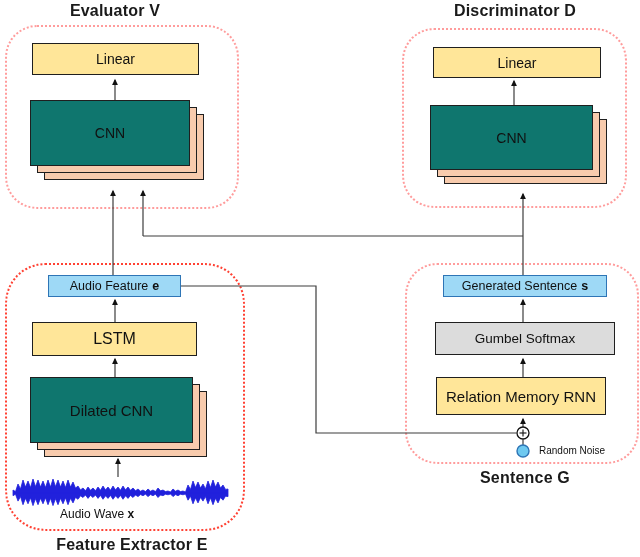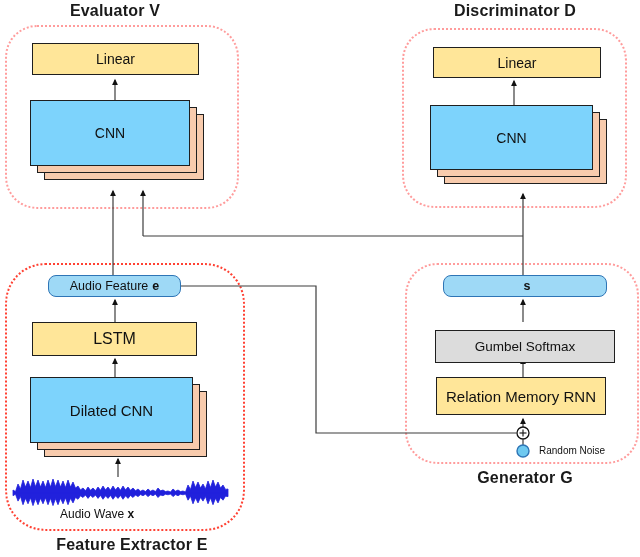--- a/index.html
+++ b/index.html
@@ -6,23 +6,23 @@
   #canvas{
     position:relative;width:640px;height:557px;background:#ffffff;
     font-family:"Liberation Sans","DejaVu Sans",sans-serif;overflow:hidden;
   }
   .module{position:absolute;border:2px dotted #FF9C9C;border-radius:32px;background:transparent;}
   .module.bright{border-color:#FF4133;border-radius:40px;}
   .module-title{position:absolute;font-size:16px;font-weight:600;color:#1a1a1a;text-align:center;letter-spacing:.2px;}
   .box{position:absolute;border:1.4px solid #1f1f1f;display:flex;align-items:center;justify-content:center;
        color:#111;box-sizing:border-box;text-align:center;}
   .yellow{background:#FFE699;}
-  .peach{background:#7dd3fc;}
+  .peach{background:#0f766e;}
   .gray{background:#DCDCDC;}
-  .blue{background:#9ED9F6;border:1.6px solid #2E75B6;border-radius:8px;font-size:12.5px;}
+  .blue{background:#9ED9F6;border:1.6px solid #2E75B6;border-radius:0;font-size:12.5px;}
   .blue b{margin-left:4px;}
   .stackback{position:absolute;background:#F8CBAD;border:1.4px solid #1f1f1f;box-sizing:border-box;}
   .fs14{font-size:14px;}
   .fs15{font-size:15px;}
   .fs16{font-size:16px;}
   .fs13{font-size:13.5px;}
   .small-label{position:absolute;font-size:12px;color:#111;text-align:left;}
   .tiny-label{position:absolute;font-size:10px;color:#111;}
   svg.overlay{position:absolute;left:0;top:0;pointer-events:none;}
 </style>
@@ -71,21 +71,21 @@
     <line x1="523" y1="446" x2="523" y2="439" stroke="#3d3d3d" stroke-width="1.2"></line>
     <circle cx="523" cy="451" r="6" fill="#6EC9F0" stroke="#2E75B6" stroke-width="1.4"></circle>
 
     <path id="waveform-path" fill="#2121DC" stroke="#2121DC" stroke-width="0.8" d="M13.0,490.0 L15.5,491.6 L18.0,484.0 L20.5,488.9 L23.0,480.0 L25.5,487.1 L28.0,481.0 L30.5,487.6 L33.0,479.0 L35.5,486.7 L38.0,480.0 L40.5,487.1 L43.0,481.0 L45.5,487.6 L48.0,480.0 L50.5,487.1 L53.0,479.0 L55.5,486.7 L58.0,480.0 L60.5,487.1 L63.0,481.0 L65.5,487.6 L68.0,480.0 L70.5,487.1 L73.0,482.0 L75.5,488.1 L78.0,486.0 L80.5,489.9 L83.0,488.0 L85.5,490.8 L88.0,487.0 L90.5,490.3 L93.0,488.0 L95.5,490.8 L98.0,487.0 L100.5,490.3 L103.0,486.0 L105.5,489.9 L108.0,487.0 L110.5,490.3 L113.0,486.0 L115.5,489.9 L118.0,487.0 L120.5,490.3 L123.0,486.0 L125.5,489.9 L128.0,487.0 L130.5,490.3 L133.0,488.0 L135.5,490.8 L138.0,489.0 L140.5,491.2 L143.0,490.0 L145.5,491.6 L148.0,489.0 L150.5,491.2 L153.0,490.0 L155.5,491.6 L158.0,488.0 L160.5,490.8 L163.0,490.0 L165.5,491.6 L168.0,491.0 L170.5,492.0 L173.0,489.0 L175.5,491.2 L178.0,490.0 L180.5,491.6 L183.0,491.0 L185.5,492.0 L188.0,485.0 L190.5,489.4 L193.0,481.0 L195.5,487.6 L198.0,482.0 L200.5,488.1 L203.0,484.0 L205.5,488.9 L208.0,481.0 L210.5,487.6 L213.0,480.0 L215.5,487.1 L218.0,482.0 L220.5,488.1 L223.0,485.0 L225.5,489.4 L228.0,489.0 L228.0,496.6 L225.5,496.2 L223.0,500.2 L220.5,497.4 L218.0,502.9 L215.5,498.2 L213.0,504.7 L210.5,497.8 L208.0,503.8 L205.5,496.6 L203.0,501.1 L200.5,497.4 L198.0,502.9 L195.5,497.8 L193.0,503.8 L190.5,496.2 L188.0,500.2 L185.5,494.0 L183.0,494.8 L180.5,494.2 L178.0,495.7 L175.5,494.6 L173.0,496.6 L170.5,494.0 L168.0,494.8 L165.5,494.2 L163.0,495.7 L160.5,495.0 L158.0,497.5 L155.5,494.2 L153.0,495.7 L150.5,494.6 L148.0,496.6 L145.5,494.2 L143.0,495.7 L140.5,494.6 L138.0,496.6 L135.5,495.0 L133.0,497.5 L130.5,495.4 L128.0,498.4 L125.5,495.8 L123.0,499.3 L120.5,495.4 L118.0,498.4 L115.5,495.8 L113.0,499.3 L110.5,495.4 L108.0,498.4 L105.5,495.8 L103.0,499.3 L100.5,495.4 L98.0,498.4 L95.5,495.0 L93.0,497.5 L90.5,495.4 L88.0,498.4 L85.5,495.0 L83.0,497.5 L80.5,495.8 L78.0,499.3 L75.5,497.4 L73.0,502.9 L70.5,498.2 L68.0,504.7 L65.5,497.8 L63.0,503.8 L60.5,498.2 L58.0,504.7 L55.5,498.6 L53.0,505.6 L50.5,498.2 L48.0,504.7 L45.5,497.8 L43.0,503.8 L40.5,498.2 L38.0,504.7 L35.5,498.6 L33.0,505.6 L30.5,497.8 L28.0,503.8 L25.5,498.2 L23.0,504.7 L20.5,496.6 L18.0,501.1 L15.5,494.2 L13.0,495.7 Z"></path>
     <line x1="13" y1="493" x2="228" y2="493" stroke="#2121DC" stroke-width="1.4"></line>
   </svg>
 
   <div class="module-title" style="left:30px;top:2px;width:170px;">Evaluator V</div>
   <div class="module-title" style="left:430px;top:2px;width:170px;">Discriminator D</div>
   <div class="module-title" style="left:37px;top:536px;width:190px;">Feature Extractor E</div>
-  <div class="module-title" style="left:450px;top:469px;width:150px;">Generator G</div>
+  <div class="module-title" style="left:450px;top:469px;width:150px;">Sentence G</div>
 
   <div class="box yellow fs14" style="left:32px;top:43px;width:167px;height:32px;">Linear</div>
   <div class="stackback" style="left:44px;top:114px;width:160px;height:66px;"></div>
   <div class="stackback" style="left:37px;top:107px;width:160px;height:66px;"></div>
   <div class="box peach fs14" style="left:30px;top:100px;width:160px;height:66px;">CNN</div>
 
   <div class="box yellow fs14" style="left:433px;top:47px;width:168px;height:31px;">Linear</div>
   <div class="stackback" style="left:444px;top:119px;width:163px;height:65px;"></div>
   <div class="stackback" style="left:437px;top:112px;width:163px;height:65px;"></div>
   <div class="box peach fs14" style="left:430px;top:105px;width:163px;height:65px;">CNN</div>
@@ -97,19 +97,20 @@
   <div class="box yellow fs16" style="left:32px;top:322px;width:165px;height:34px;">LSTM</div>
   <div class="stackback" style="left:44px;top:391px;width:163px;height:66px;"></div>
   <div class="stackback" style="left:37px;top:384px;width:163px;height:66px;"></div>
   <div class="box peach fs15" style="left:30px;top:377px;width:163px;height:66px;">Dilated CNN</div>
   <div class="small-label" style="left:60px;top:507px;width:140px;">
     <span>Audio Wave</span>
     <b>x</b>
   </div>
 
   <div class="box blue" style="left:443px;top:275px;width:164px;height:22px;">
+    <span>Generated Sentence</span>
     <b>s</b>
   </div>
-  <div class="box gray fs13" style="left:435px;top:322px;width:180px;height:33px;margin-top:8px;">Gumbel Softmax</div>
+  <div class="box gray fs13" style="left:435px;top:322px;width:180px;height:33px;">Gumbel Softmax</div>
   <div class="box yellow fs15" style="left:436px;top:377px;width:170px;height:38px;">Relation Memory RNN</div>
   <div class="tiny-label" style="left:539px;top:445px;">Random Noise</div>
 
 </div>
 
 </body></html>

